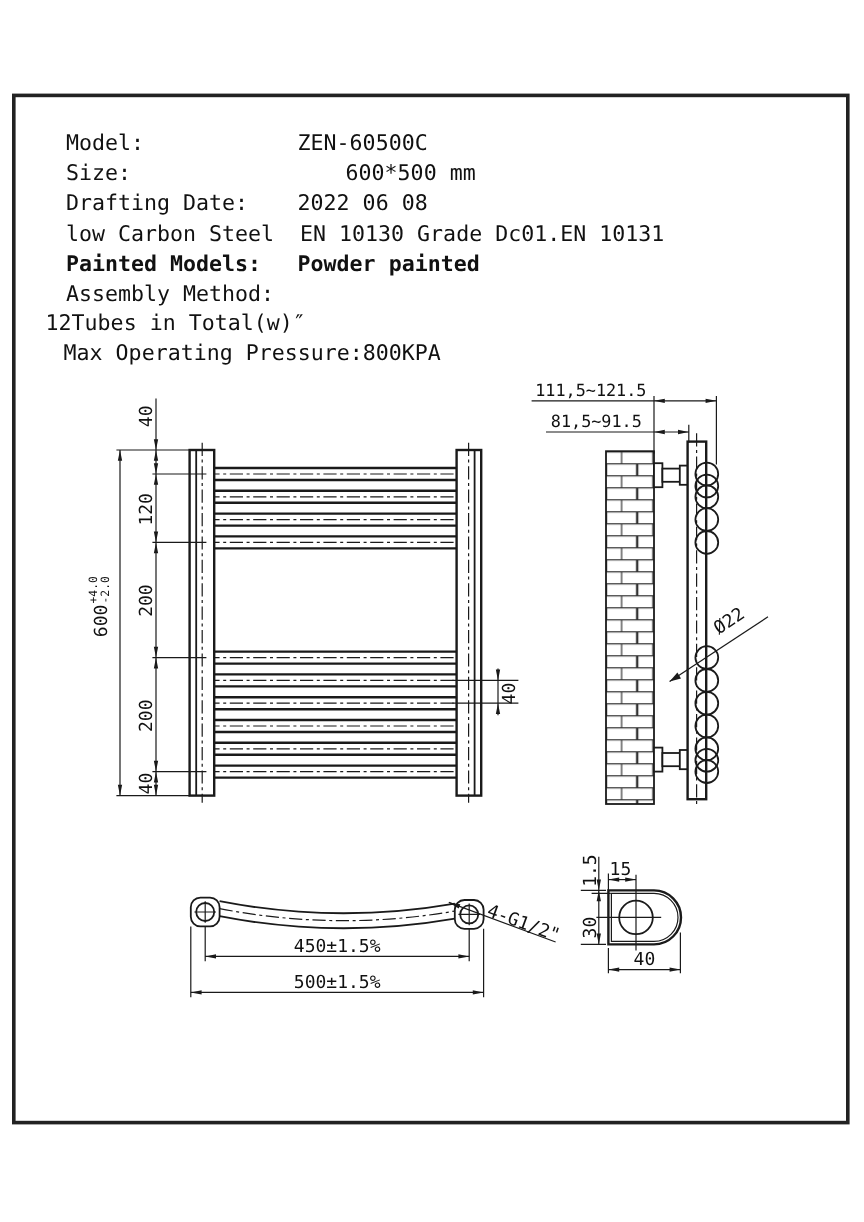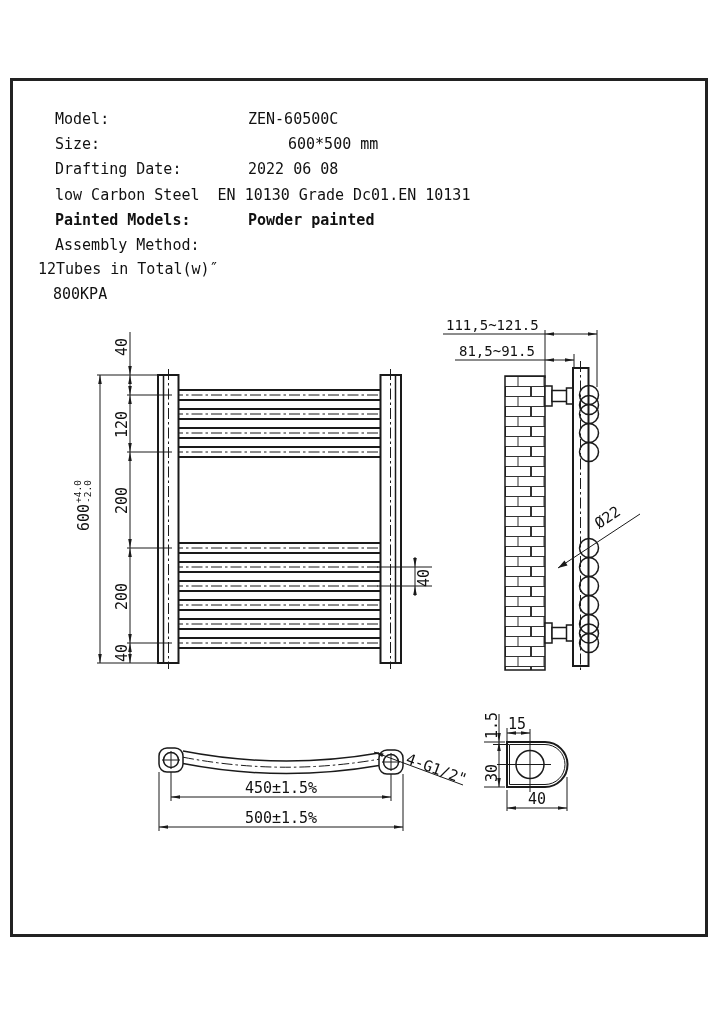--- a/index.html
+++ b/index.html
@@ -1,20 +1,20 @@
 <!DOCTYPE html>
 <html><head>
 <meta charset="utf-8">
 <style>
   html,body{margin:0;padding:0;background:#fff;}
   #page{position:relative;width:720px;height:1018px;background:#fff;overflow:hidden;
         font-family:"DejaVu Sans Mono",monospace;color:#111;}
   #frame{position:absolute;left:10px;top:78px;width:698px;height:859px;
          border:3px solid #222;box-sizing:border-box;}
-  .spec-row{position:absolute;display:flex;font-size:15px;line-height:19px;white-space:pre;color:#111;}
+  .spec-row{position:absolute;display:flex;font-size:18px;line-height:19px;white-space:pre;color:#111;}
   .spec-row .lbl{min-width:193px;}
   svg{position:absolute;left:0;top:0;}
   .ol{stroke:#1a1a1a;stroke-width:2;fill:none;}
   .ol15{stroke:#1a1a1a;stroke-width:1.5;fill:none;}
   .olw{stroke:#1a1a1a;stroke-width:2;fill:#fff;}
   .olw15{stroke:#1a1a1a;stroke-width:1.5;fill:#fff;}
   .thin{stroke:#1a1a1a;stroke-width:1;fill:none;}
   .cl{stroke:#1a1a1a;stroke-width:1;fill:none;stroke-dasharray:11 3 2.5 3;}
   .arr{fill:#1a1a1a;stroke:none;}
   .dim{font-family:"DejaVu Sans Mono",monospace;font-size:15px;fill:#111;}
@@ -44,21 +44,21 @@
     <div class="spec-row" style="left:55px;top:211px;font-weight:bold;">
       <span class="lbl">Painted Models:</span><span>Powder painted</span>
     </div>
     <div class="spec-row" style="left:55px;top:236px;">
       <span class="lbl">Assembly Method:</span>
     </div>
     <div class="spec-row" style="left:38px;top:260px;text-align:right;">
       <span>12Tubes in Total(w)″</span>
     </div>
     <div class="spec-row" style="left:53px;top:285px;">
-      <span>800KPA</span>
+      <span class="lbl">Max Operating Pressure:</span><span>800KPA</span>
     </div>
   </div>
 
   <svg width="720" height="1018" viewBox="0 0 720 1018">
     <defs>
       <pattern id="brick" x="505" y="376" width="26" height="20" patternUnits="userSpaceOnUse">
         <path d="M0,0.5 H26 M0,10.5 H26 M13,0.5 V10.5 M0.5,10.5 V20 M25.5,10.5 V20" stroke="#333" stroke-width="1" fill="none"></path>
       </pattern>
     </defs>
 

